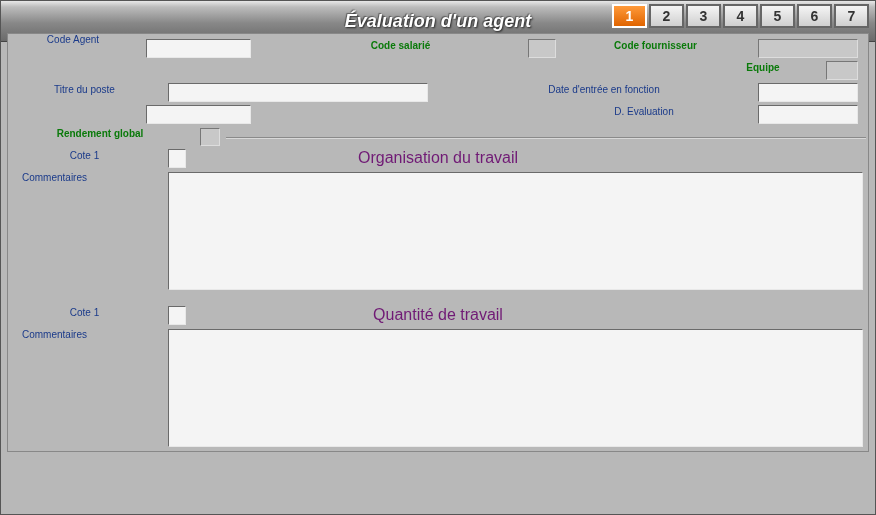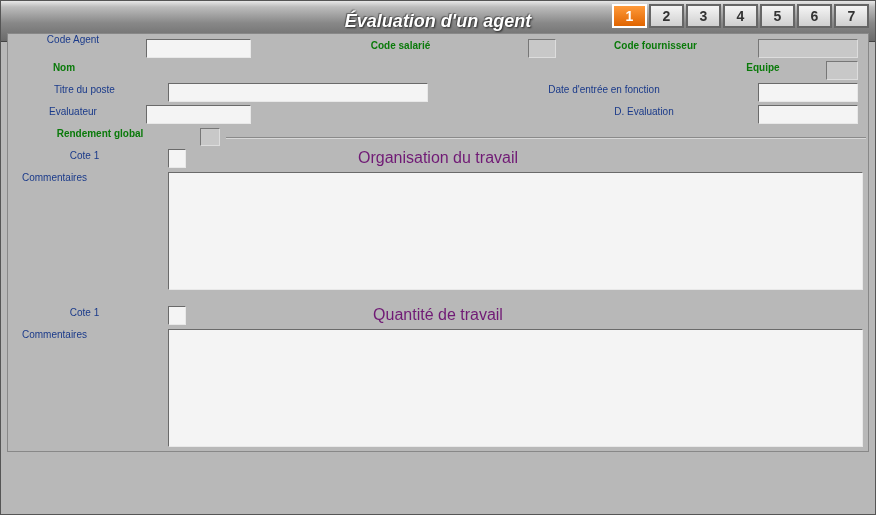--- a/index.html
+++ b/index.html
@@ -158,32 +158,30 @@
 
       <div class="lbl blue" style="left:0; top:6; width:130px;">Code Agent</div>
       <div class="fld" style="left:138px; top:5px; width:105px; height:19px;"></div>
 
       <div class="lbl green" style="left:300px; top:6px; width:185px;">Code salarié</div>
       <div class="fld-ro" style="left:520px; top:5px; width:28px; height:19px;"></div>
 
       <div class="lbl green" style="left:555px; top:6px; width:185px;">Code fournisseur</div>
       <div class="fld-ro" style="left:750px; top:5px; width:100px; height:19px;"></div>
 
-      <div class="lbl green" style="left:0; top:28px; width:112px;">Nom</div>
 
       <div class="lbl green" style="left:700px; top:28px; width:110px;">Equipe</div>
       <div class="fld-ro" style="left:818px; top:27px; width:32px; height:19px;"></div>
 
       <div class="lbl blue" style="left:0; top:50px; width:153px;">Titre du poste</div>
       <div class="fld" style="left:160px; top:49px; width:260px; height:19px;"></div>
 
       <div class="lbl blue" style="left:450px; top:50px; width:292px;">Date d'entrée en fonction</div>
       <div class="fld" style="left:750px; top:49px; width:100px; height:19px;"></div>
 
-      <div class="lbl blue" style="left:0; top:72px; width:130px;">Evaluateur</div>
       <div class="fld" style="left:138px; top:71px; width:105px; height:19px;"></div>
 
       <div class="lbl blue" style="left:530px; top:72px; width:212px;">D. Evaluation</div>
       <div class="fld" style="left:750px; top:71px; width:100px; height:19px;"></div>
 
       <div class="lbl green" style="left:0; top:94px; width:184px;">Rendement global</div>
       <div class="fld-ro" style="left:192px; top:94px; width:20px; height:18px;"></div>
       <div class="divider" style="left:218px; top:103px; width:640px;"></div>
 
       <div class="lbl blue" style="left:0; top:116px; width:153px;">Cote 1</div>

